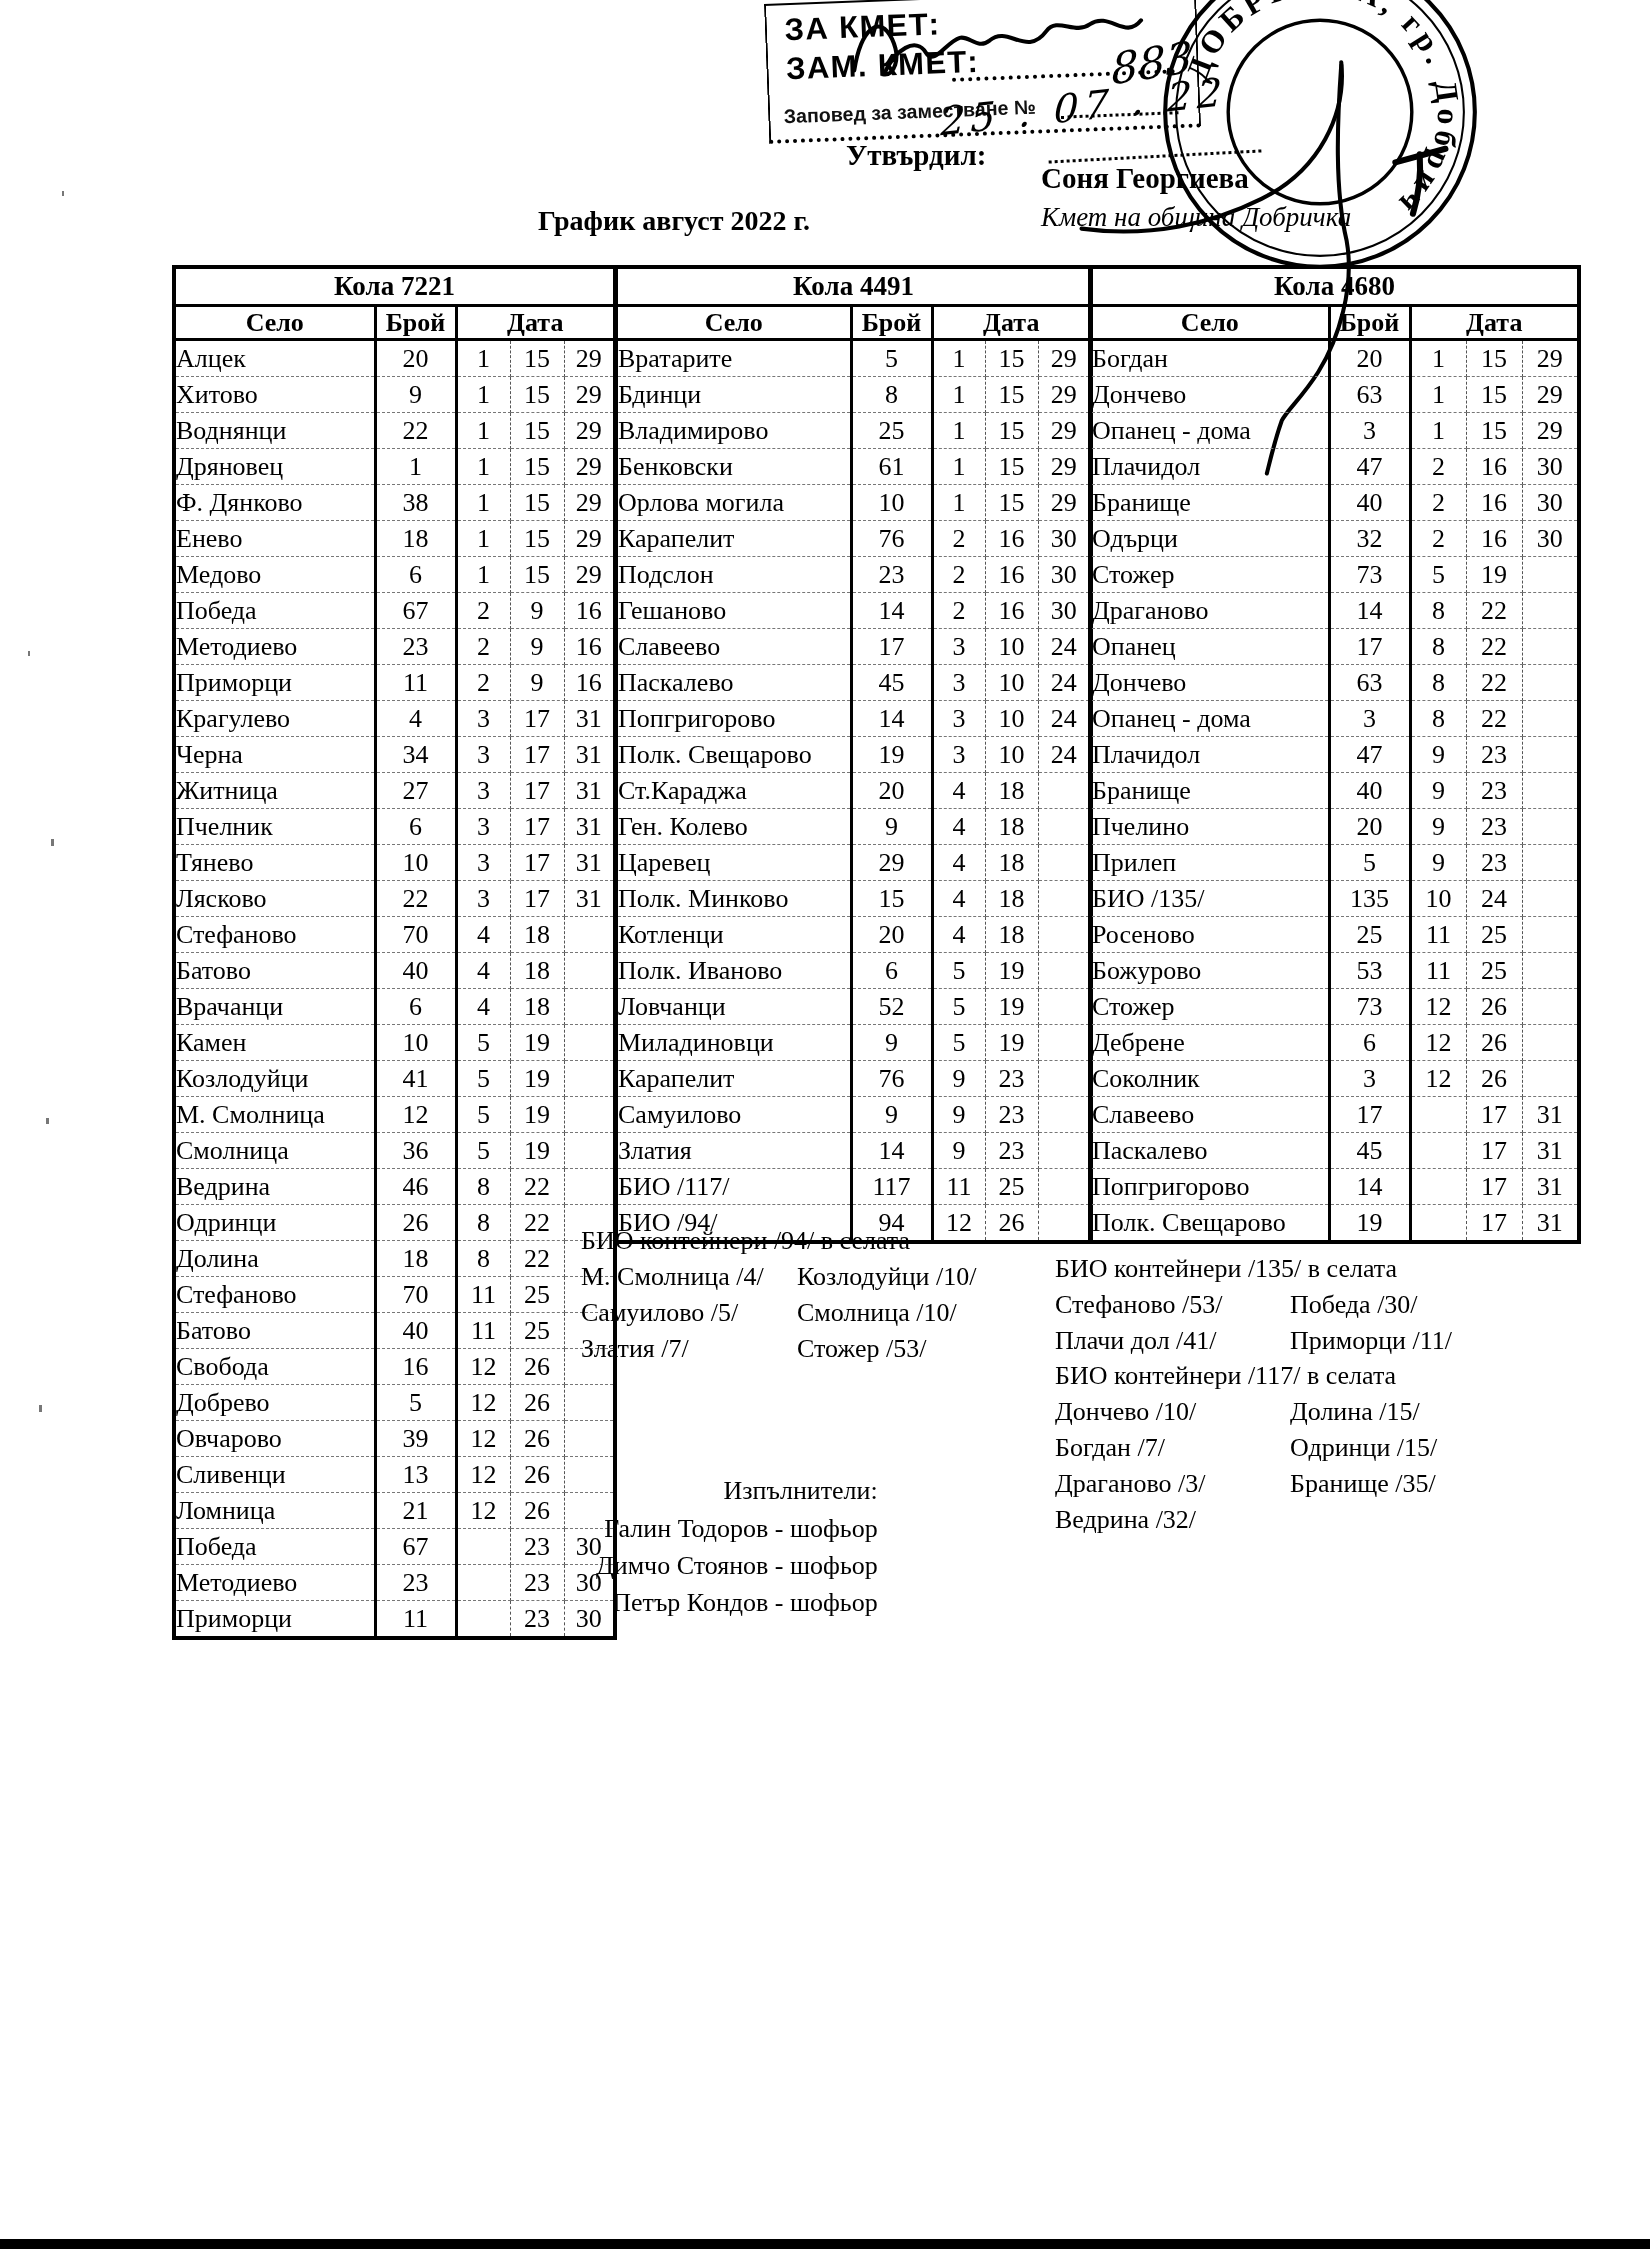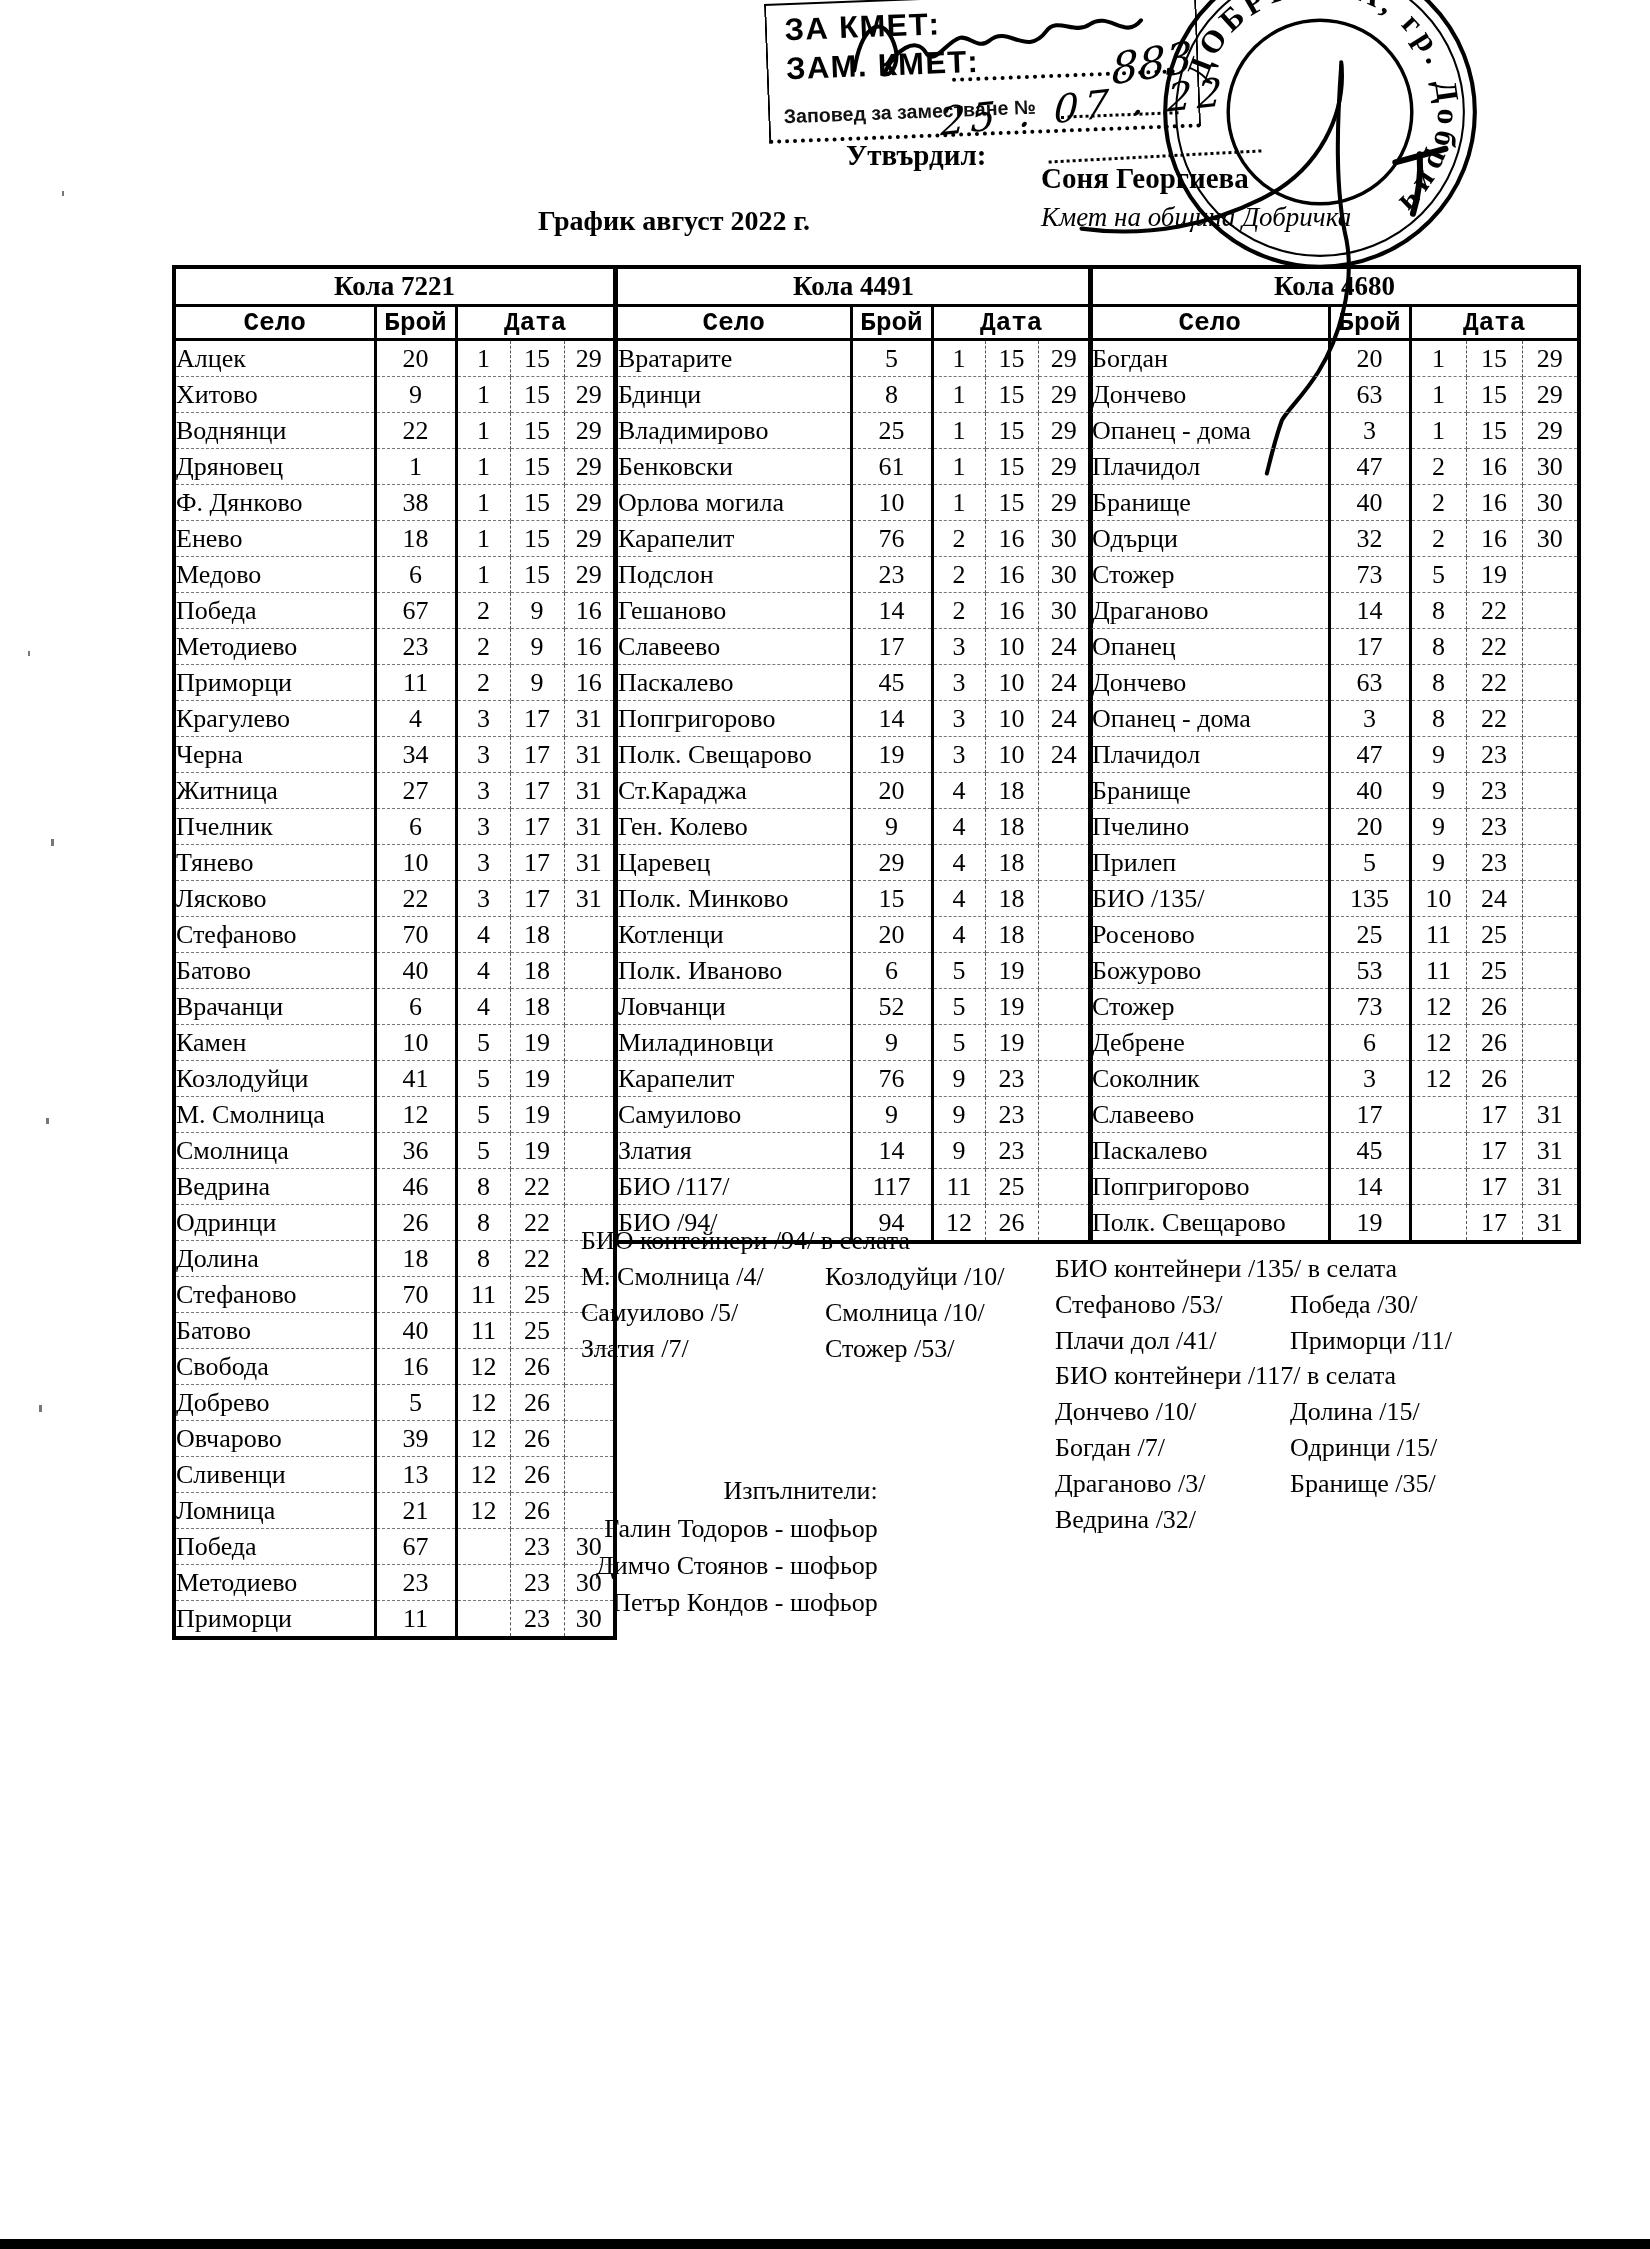--- a/index.html
+++ b/index.html
@@ -38,38 +38,38 @@
   
   .ink{position:absolute; left:0; top:0; pointer-events:none;}
   
   table.sched{position:absolute; border-collapse:collapse; table-layout:fixed; background:transparent;}
   table.sched th, table.sched td{
     padding:0; margin:0; white-space:nowrap; overflow:hidden; color:#000;
     font-family:"Liberation Serif","DejaVu Serif",serif;
   }
   table.sched{border:4.1px solid #000;margin-left:40px;}
   tr.vrow th{font-size:27px; font-weight:bold; height:35px; text-align:center; border-bottom:3.4px solid #000;}
-  tr.hrow th{font-size:26px; font-weight:bold; height:31px; text-align:center; border-bottom:3.4px solid #000;font-family:Liberation Mono, monospace;}
+  tr.hrow th{font-size:26px; font-weight:bold; height:31px; text-align:center; border-bottom:3.4px solid #000;}
   th.col-name, td.col-name{border-right:3.4px solid #000;}
   th.col-count, td.col-count{border-right:3.4px solid #000;}
   td.col-name{text-align:left; padding-left:8.1px; font-size:26px;}
   td.col-count{text-align:center; font-size:26px;}
   td.col-d1, td.col-d2, td.col-d3{text-align:center; font-size:26px;}
   td.col-d1, td.col-d2{border-right:1.4px dashed #555;}
   table.sched tbody td{height:35px; border-bottom:1.4px dashed #777;}
   table.sched tbody tr:last-child td{border-bottom:none;}
   #t1{left:132px; top:265px; width:442px;}
   #t2{left:574px; top:265px; width:474px;}
   #t3{left:1048px; top:265px; width:488px;}
   
   .note{position:absolute; font-size:26px; white-space:nowrap;}
   .note-title{height:36px;}
   .note-row{position:relative; height:36px;}
   .note-a{position:absolute; left:0;}
-  .note-b{position:absolute; left:244px;}
+  .note-b{position:absolute; left:216px;}
   .note-right .note-b{left:235px;}
   #note-bio94{left:581px; top:1226px; width:467px;}
   #note-bio135{left:1055px; top:1254px; width:487px;}
   #note-bio117{left:1055px; top:1361px; width:487px;}
   
   .exec{position:absolute; left:596px; top:1476px; font-size:26px; white-space:nowrap;text-align:right;}
   .exec-title{height:38px;}
   .exec-item{height:37px;}
   
   .scanbar{position:absolute; left:0; top:2239px; width:1651px; height:10.8px; background:#000;}

